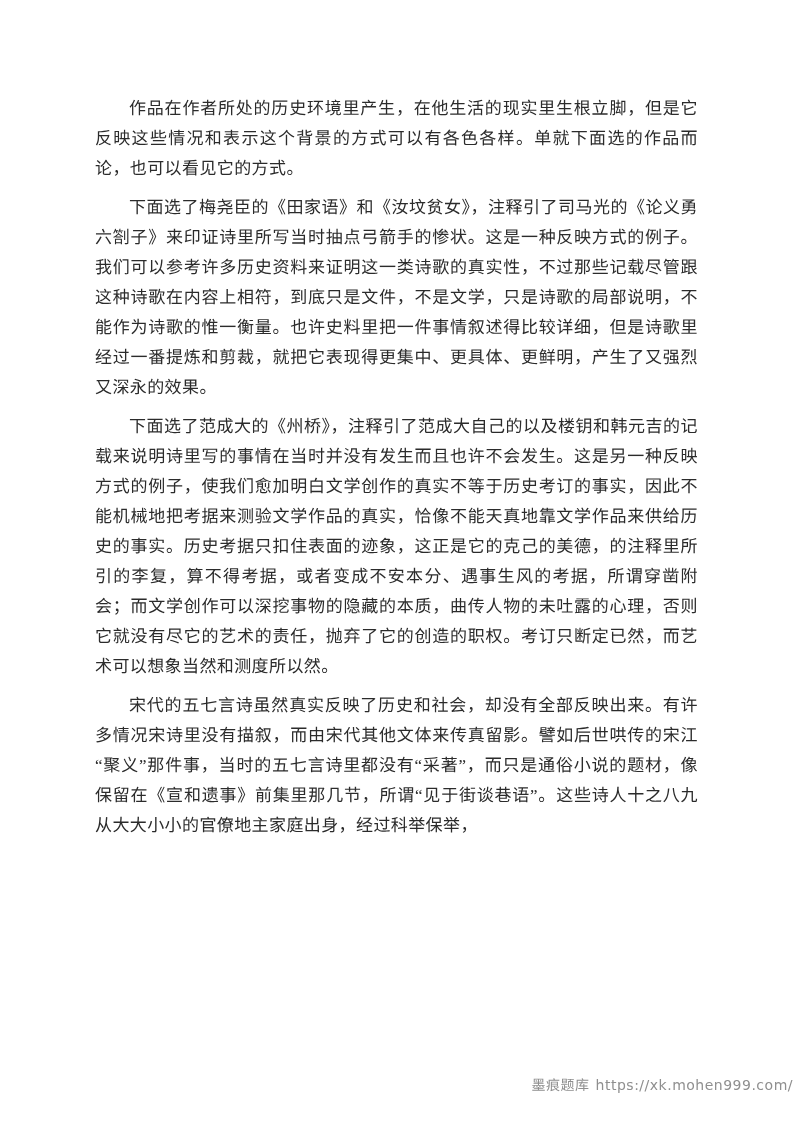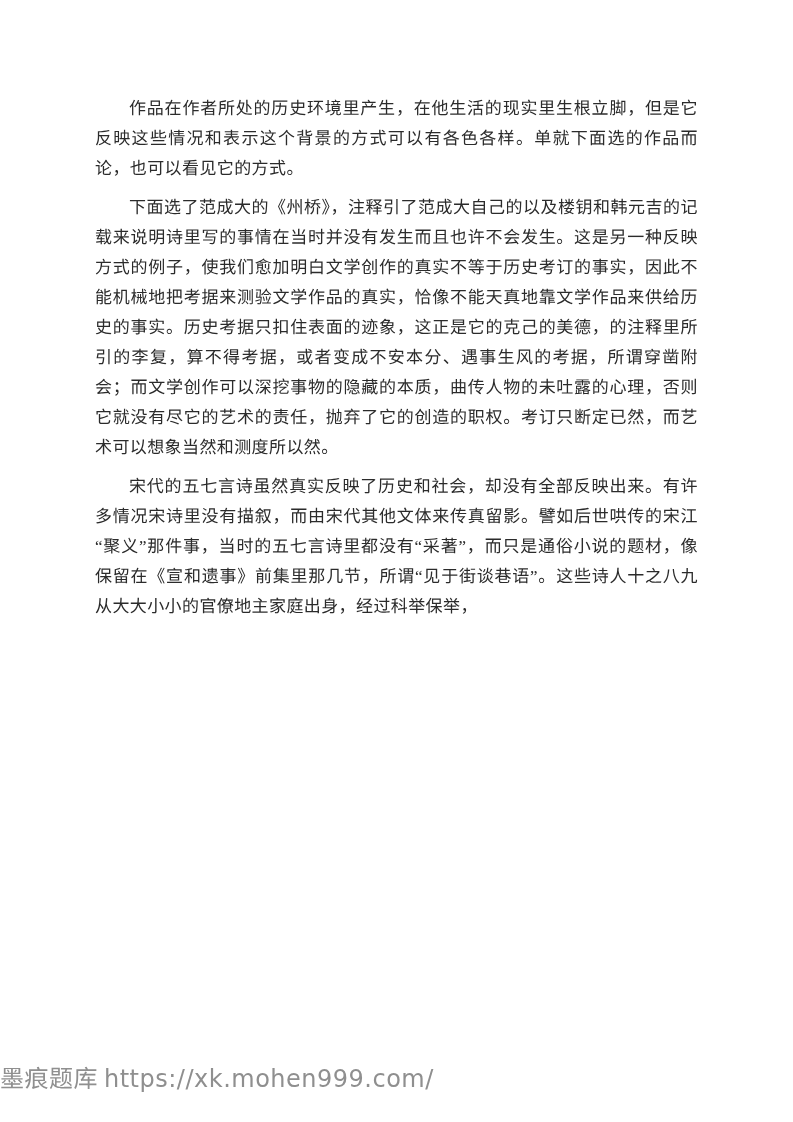--- a/index.html
+++ b/index.html
@@ -31,37 +31,38 @@
     text-align: justify;
     text-justify: inter-ideograph;
     text-indent: 2em;
     letter-spacing: 0.4px;
   }
   .footer {
     position: absolute;
     left: 0;
     right: 0;
     bottom: 28px;
-    text-align: left;
+    text-align: right;
     font-family: "DejaVu Sans", "Liberation Sans", sans-serif;
-    font-size: 24px;
+    font-size: 14px;
     color: #8f8f8f;
     letter-spacing: 0.5px;
   }
   .footer .site-name {
     margin-right: 6px;
   }
 </style>
 </head>
 <body>
 
 <div class="page">
 
   <div class="content">
     <p>作品在作者所处的历史环境里产生，在他生活的现实里生根立脚，但是它反映这些情况和表示这个背景的方式可以有各色各样。单就下面选的作品而论，也可以看见它的方式。</p>
+    <p>下面选了梅尧臣的《田家语》和《汝坟贫女》，注释引了司马光的《论义勇六劄子》来印证诗里所写当时抽点弓箭手的惨状。这是一种反映方式的例子。我们可以参考许多历史资料来证明这一类诗歌的真实性，不过那些记载尽管跟这种诗歌在内容上相符，到底只是文件，不是文学，只是诗歌的局部说明，不能作为诗歌的惟一衡量。也许史料里把一件事情叙述得比较详细，但是诗歌里经过一番提炼和剪裁，就把它表现得更集中、更具体、更鲜明，产生了又强烈又深永的效果。</p>
     <p>下面选了范成大的《州桥》，注释引了范成大自己的以及楼钥和韩元吉的记载来说明诗里写的事情在当时并没有发生而且也许不会发生。这是另一种反映方式的例子，使我们愈加明白文学创作的真实不等于历史考订的事实，因此不能机械地把考据来测验文学作品的真实，恰像不能天真地靠文学作品来供给历史的事实。历史考据只扣住表面的迹象，这正是它的克己的美德，的注释里所引的李复，算不得考据，或者变成不安本分、遇事生风的考据，所谓穿凿附会；而文学创作可以深挖事物的隐藏的本质，曲传人物的未吐露的心理，否则它就没有尽它的艺术的责任，抛弃了它的创造的职权。考订只断定已然，而艺术可以想象当然和测度所以然。</p>
     <p>宋代的五七言诗虽然真实反映了历史和社会，却没有全部反映出来。有许多情况宋诗里没有描叙，而由宋代其他文体来传真留影。譬如后世哄传的宋江“聚义”那件事，当时的五七言诗里都没有“采著”，而只是通俗小说的题材，像保留在《宣和遗事》前集里那几节，所谓“见于街谈巷语”。这些诗人十之八九从大大小小的官僚地主家庭出身，经过科举保举，</p>
   </div>
 
   <div class="footer">
     <span class="site-name">墨痕题库</span><span>https://xk.mohen999.com/</span>
   </div>
 
 </div>
 

